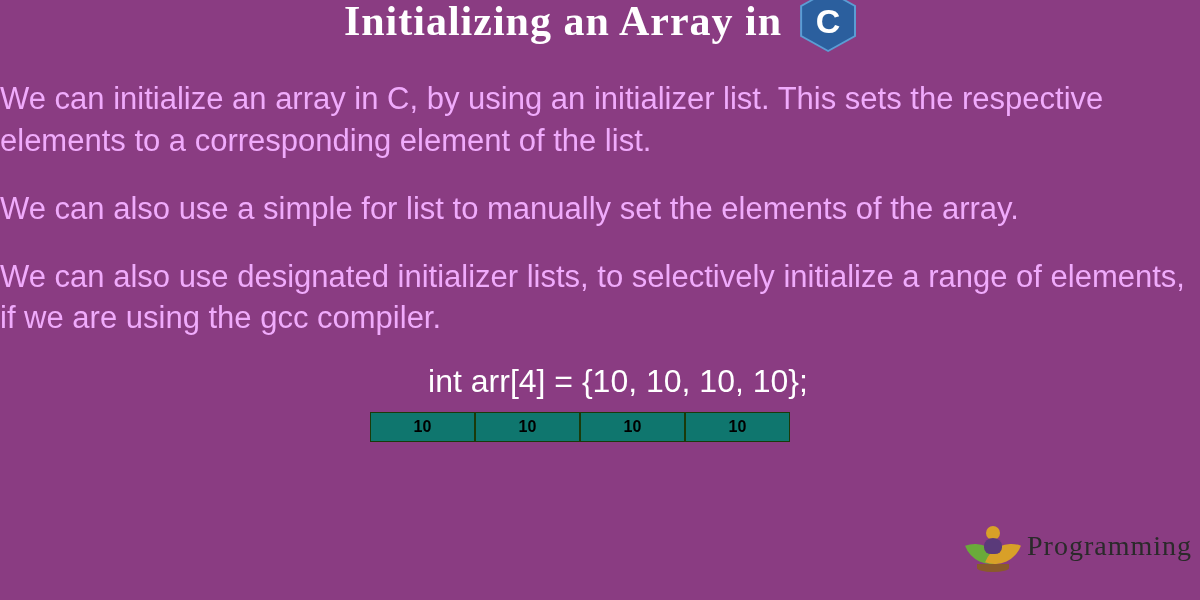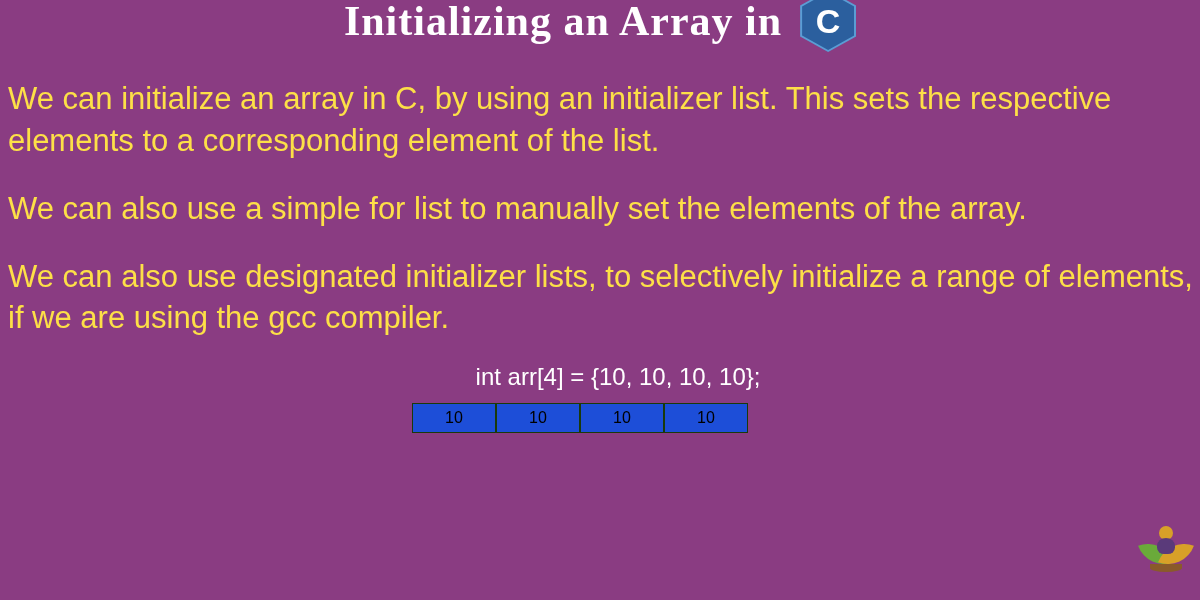--- a/index.html
+++ b/index.html
@@ -60,50 +60,50 @@
     }
     .c-letter {
       font-family: Arial, sans-serif;
       font-weight: 900;
       font-size: 34px;
       color: #ffffff;
     }
     .paragraph {
       font-size: 31px;
       line-height: 1.35;
-      color: #fde047;
+      color: #f0abfc;
       margin: 26px 0 0 0;
-      padding-left: 8px;
+      padding-left: 0;
       font-weight: 400;
     }
     .code-line {
       text-align: center;
-      font-size: 24px;
+      font-size: 32px;
       margin-top: 24px;
       color: #ffffff;
       font-family: -apple-system, BlinkMacSystemFont, 'Segoe UI', sans-serif;
       padding-left: 36px;
     }
     .array-table {
       display: flex;
       justify-content: center;
       margin-top: 12px;
       margin-left: -40px;
     }
     .array-cell {
-      width: 84px;
+      width: 105px;
       height: 30px;
-      background: #1d4ed8;
+      background: #0f766e;
       border: 1px solid #1a3a0a;
       display: flex;
       align-items: center;
       justify-content: center;
       color: #000000;
       font-size: 16px;
-      font-weight: 400;
+      font-weight: 700;
     }
     .logo-corner {
       position: absolute;
       right: 8px;
       bottom: 28px;
       display: flex;
       align-items: center;
       gap: 8px;
     }
     .logo-icon {
@@ -196,13 +196,14 @@
 </div>
 
 <div class="logo-corner">
   <div class="logo-icon">
     <div class="logo-leaf-left"></div>
     <div class="logo-leaf-right"></div>
     <div class="logo-head"></div>
     <div class="logo-body"></div>
     <div class="logo-base"></div>
   </div>
+  <span class="logo-text">Programming</span>
 </div>
 
 </body></html>

